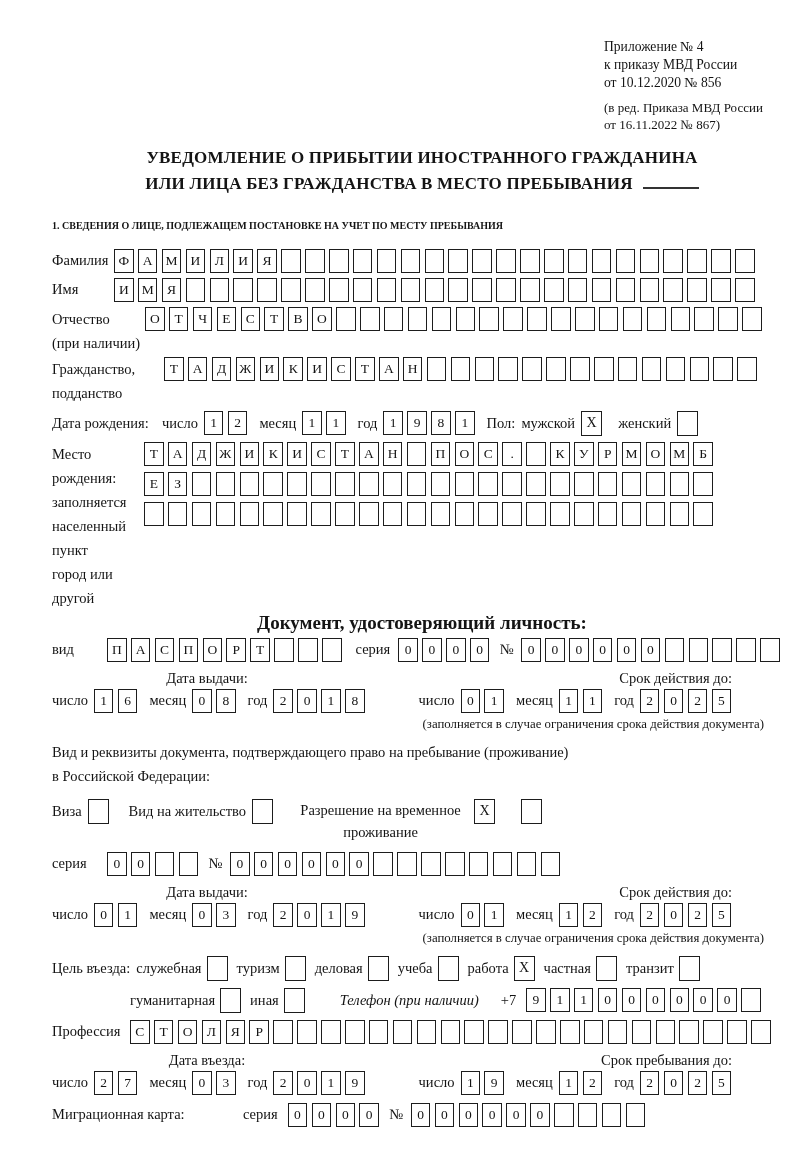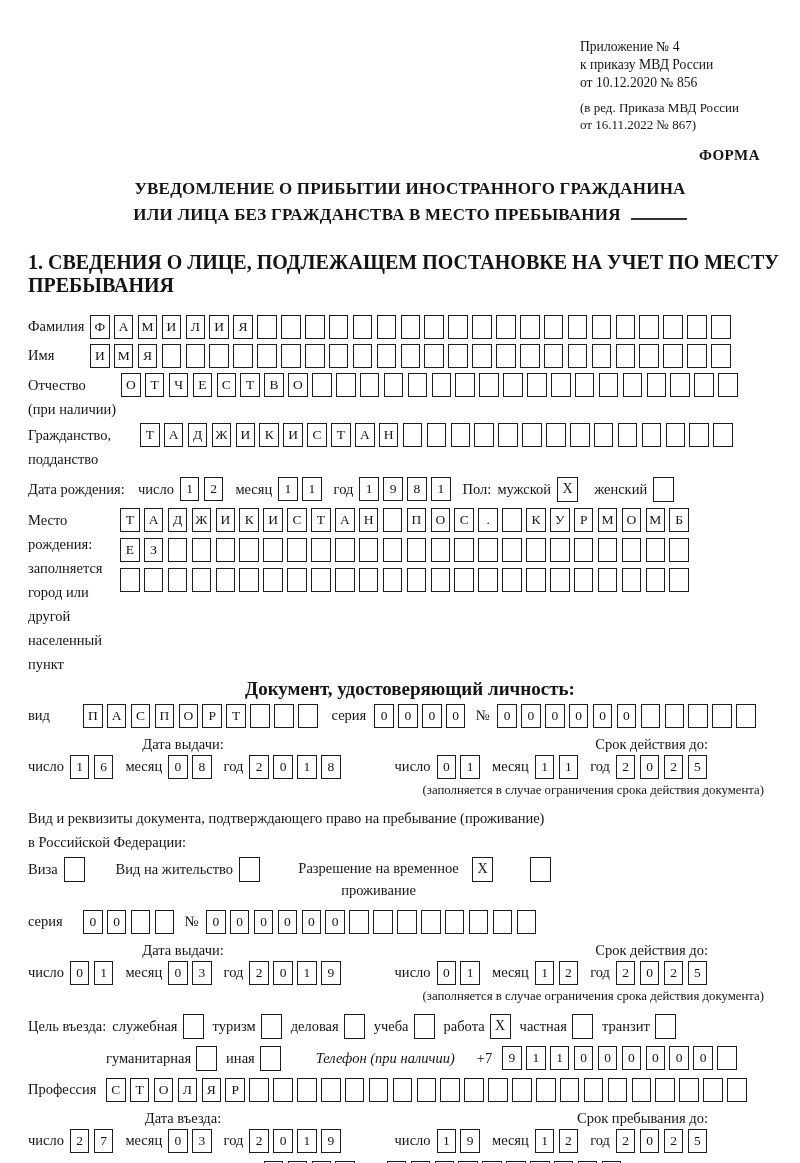--- a/index.html
+++ b/index.html
@@ -1,26 +1,26 @@
 <!DOCTYPE html>
 <html><head>
 <meta charset="utf-8">
 <style>
   html,body{margin:0;padding:0;background:#fff;}
   body{width:800px;height:1163px;overflow:hidden;color:#141414;
        font-family:"Liberation Serif","DejaVu Serif",serif;font-size:14.5px;}
-  .page{box-sizing:border-box;width:800px;height:1163px;padding:38px 8px 0 28px;}
+  .page{box-sizing:border-box;width:800px;height:1163px;padding:38px 8px 0 52px;}
 
   
   .appendix{margin-left:552px;line-height:1.32;font-size:13.6px;}
   .edition{margin-top:7px;font-size:13px;}
   .forma{font-weight:bold;text-align:right;padding-right:32px;margin-top:14px;font-size:15px;letter-spacing:.5px;}
   .title{font-weight:bold;text-align:center;font-size:17px;line-height:1.55;margin-top:12px;letter-spacing:.2px;}
   .blank{display:inline-block;width:56px;border-bottom:2px solid #333;height:3px;margin-left:10px;}
-  .sec{font-weight:bold;font-size:20px;margin-top:22px;}
+  .sec{font-weight:bold;font-size:10px;margin-top:22px;}
 
   
   .cells{display:inline-flex;gap:4.4px;flex:none;}
   .cell{flex:none;width:19.5px;height:24px;box-sizing:border-box;border:1.7px solid #1d1d1d;
         display:flex;align-items:center;justify-content:center;font-size:13.5px;}
   .box{flex:none;display:inline-flex;width:21px;height:25px;box-sizing:border-box;border:1.7px solid #1d1d1d;
        align-items:center;justify-content:center;font-size:14px;margin-left:6px;}
 
   .row{display:flex;align-items:center;margin-top:5px;}
   .row.top{align-items:flex-start;}
@@ -42,21 +42,21 @@
   .dh1{width:310px;text-align:center;flex:none;}
   .dh2{width:370px;text-align:right;flex:none;margin-left:0px;}
   .drow{display:flex;align-items:center;margin-top:2px;}
   .dl{flex:none;margin-right:6px;}
   .dl2{flex:none;margin:0 6px 0 12px;}
   .dgap{flex:none;width:54px;}
   .dfoot{text-align:right;padding-right:28px;font-size:12.8px;margin-top:4px;}
 
   .para{margin-top:12px;}
   .para2{margin-top:7px;}
-  .rvp{display:flex;align-items:flex-start;margin-top:6px;gap:11px;}
+  .rvp{display:flex;align-items:flex-start;margin-top:14px;}
   .rvp-item{display:inline-flex;align-items:flex-start;margin-right:20px;}
   .rvp-item .rl{line-height:25px;}
   .rl.c{text-align:center;line-height:1.55;}
   .w175{width:175px}.w185{width:185px}
 
   .opt{display:inline-flex;align-items:center;margin-right:9px;}
   .opt .ol{flex:none;}
   .opt .box{margin-left:5px;}
   .indent2{padding-left:78px;}
   .phlbl{margin-left:26px;flex:none;font-style:italic;}
@@ -70,21 +70,20 @@
   <div class="appendix">
     <div>Приложение № 4</div>
     <div>к приказу МВД России</div>
     <div>от 10.12.2020 № 856</div>
     <div class="edition">
       <div>(в ред. Приказа МВД России</div>
       <div>от 16.11.2022 № 867)</div>
     </div>
   </div>
 
-  <div class="forma">ФОРМА</div>
 
   <div class="title">
     <div>УВЕДОМЛЕНИЕ О ПРИБЫТИИ ИНОСТРАННОГО ГРАЖДАНИНА</div>
     <div><span>ИЛИ ЛИЦА БЕЗ ГРАЖДАНСТВА В МЕСТО ПРЕБЫВАНИЯ</span><span class="blank"></span></div>
   </div>
 
   <div class="sec">1. СВЕДЕНИЯ О ЛИЦЕ, ПОДЛЕЖАЩЕМ ПОСТАНОВКЕ НА УЧЕТ ПО МЕСТУ ПРЕБЫВАНИЯ</div>
 
   <div class="row" style="margin-top:18px">
     <span class="lbl w62">Фамилия</span>
@@ -244,22 +243,22 @@
     <span class="lbl" style="margin-left:6px">мужской</span>
     <span class="box">X</span>
     <span class="lbl" style="margin-left:16px">женский</span>
     <span class="box"></span>
   </div>
 
   <div class="row top" style="margin-top:6px">
     <span class="lblcol w92">
       <span class="lline">Место рождения:</span>
       <span class="lline">заполняется</span>
+      <span class="lline">населенный пункт</span>
       <span class="lline">город или другой</span>
-      <span class="lline">населенный пункт</span>
     </span>
     <span class="colcells">
       <span class="cells">
           <span class="cell">Т</span>
           <span class="cell">А</span>
           <span class="cell">Д</span>
           <span class="cell">Ж</span>
           <span class="cell">И</span>
           <span class="cell">К</span>
           <span class="cell">И</span>

